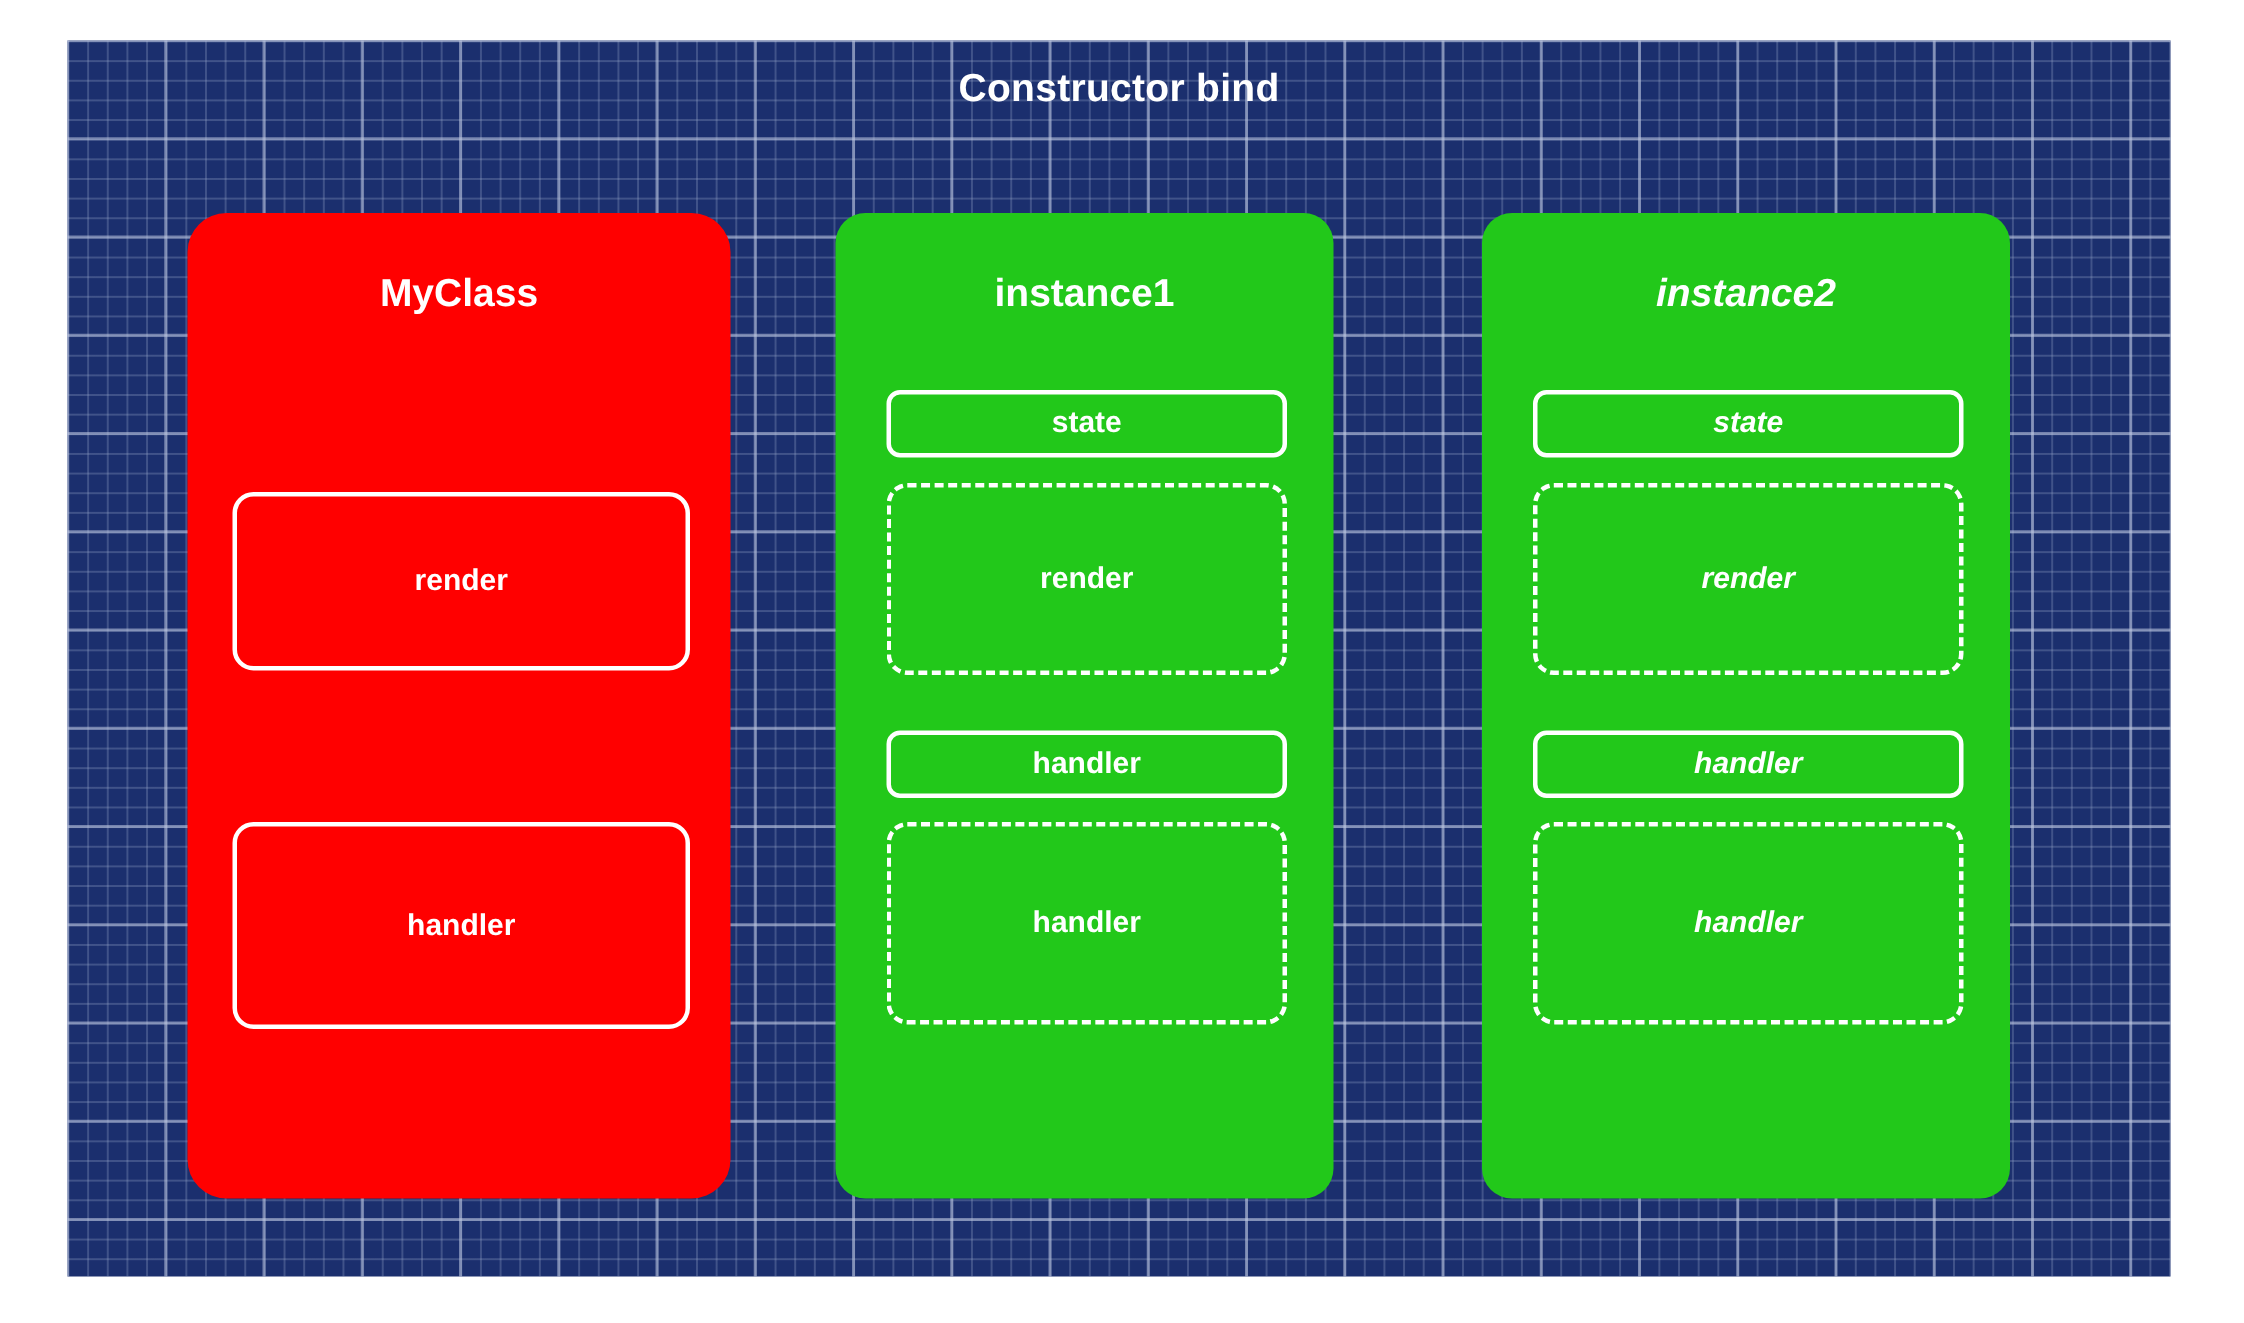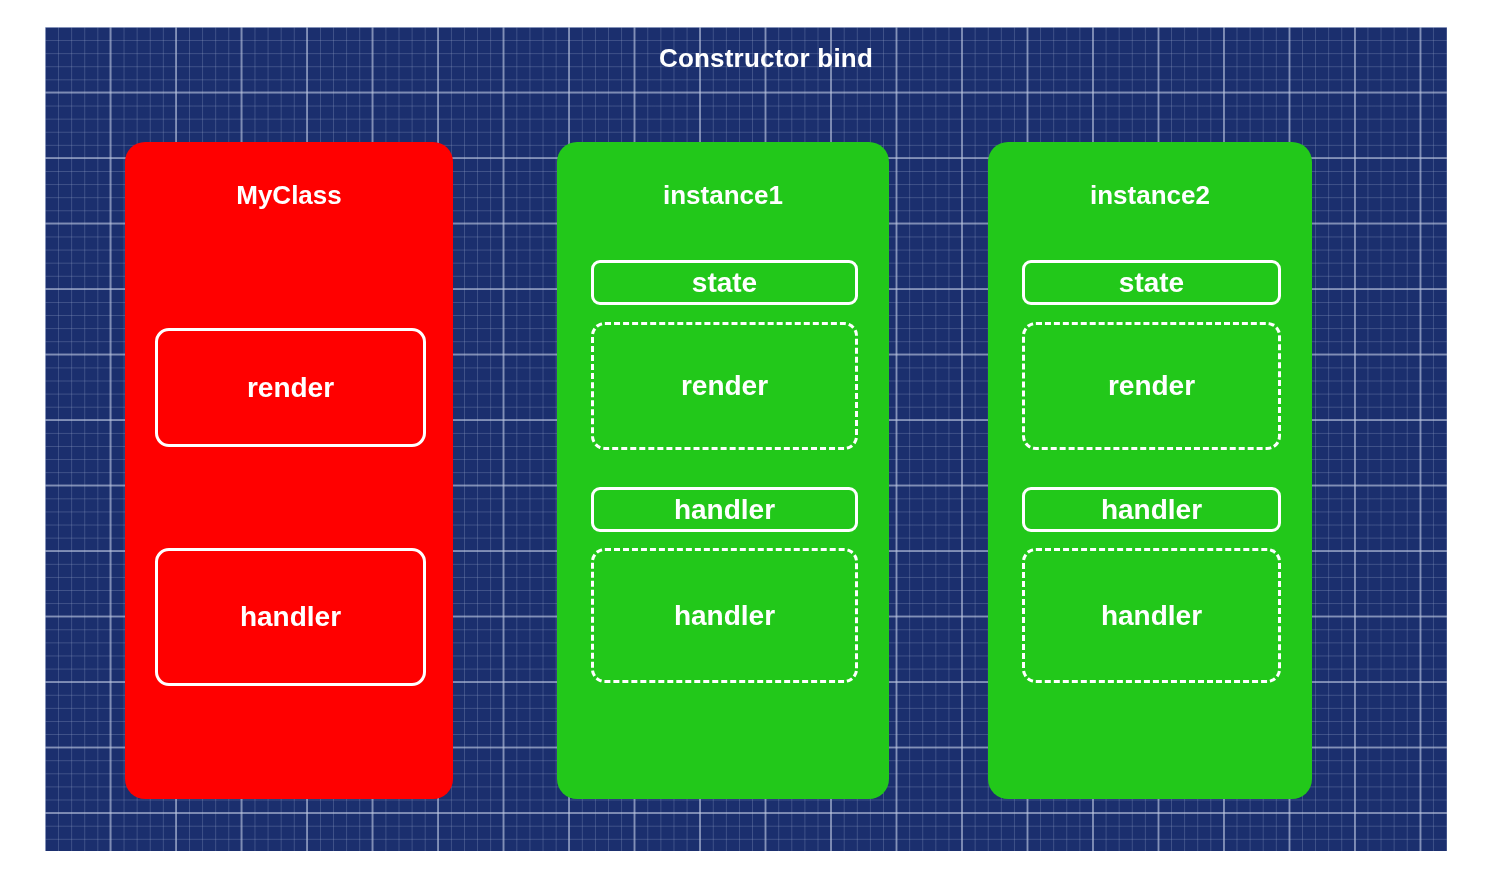--- a/index.html
+++ b/index.html
@@ -35,35 +35,34 @@
   #diagram-title {
     position: absolute;
     left: 0;
     top: 16px;
     width: 100%;
     text-align: center;
     color: #ffffff;
     font-size: 26px;
     font-weight: bold;
     letter-spacing: 0.2px;
-    padding-left: 20px;
   }
 
   .card {
     position: absolute;
     top: 115px;
     height: 657px;
     border-radius: 20px;
     box-sizing: border-box;
     padding: 0;
   }
 
-  .card-class  { left: 80px;  width: 328px; background-color: #ff0000; }
+  .card-class  { left: 80px;  width: 362px; background-color: #ff0000; border-radius: 26px; }
   .card-inst1  { left: 512px; width: 332px; background-color: #22c81a; }
-  .card-inst2  { left: 943px; width: 324px; background-color: #22c81a; }
+  .card-inst2  { left: 943px; width: 352px; background-color: #22c81a; font-style: italic; }
 
   .card-title {
     position: absolute;
     left: 0;
     width: 100%;
     text-align: center;
     color: #ffffff;
     font-size: 26px;
     font-weight: bold;
   }
@@ -71,21 +70,21 @@
   .card-inst1 .card-title,
   .card-inst2 .card-title { top: 38px; }
 
   .slot {
     position: absolute;
     box-sizing: border-box;
     color: #ffffff;
     display: flex;
     align-items: center;
     justify-content: center;
-    font-size: 28px;
+    font-size: 20px;
     font-weight: bold;
   }
 
   .slot-solid {
     border: 3px solid #ffffff;
     border-radius: 9px;
   }
 
   .slot-dashed {
     border: 3px dashed #ffffff;

